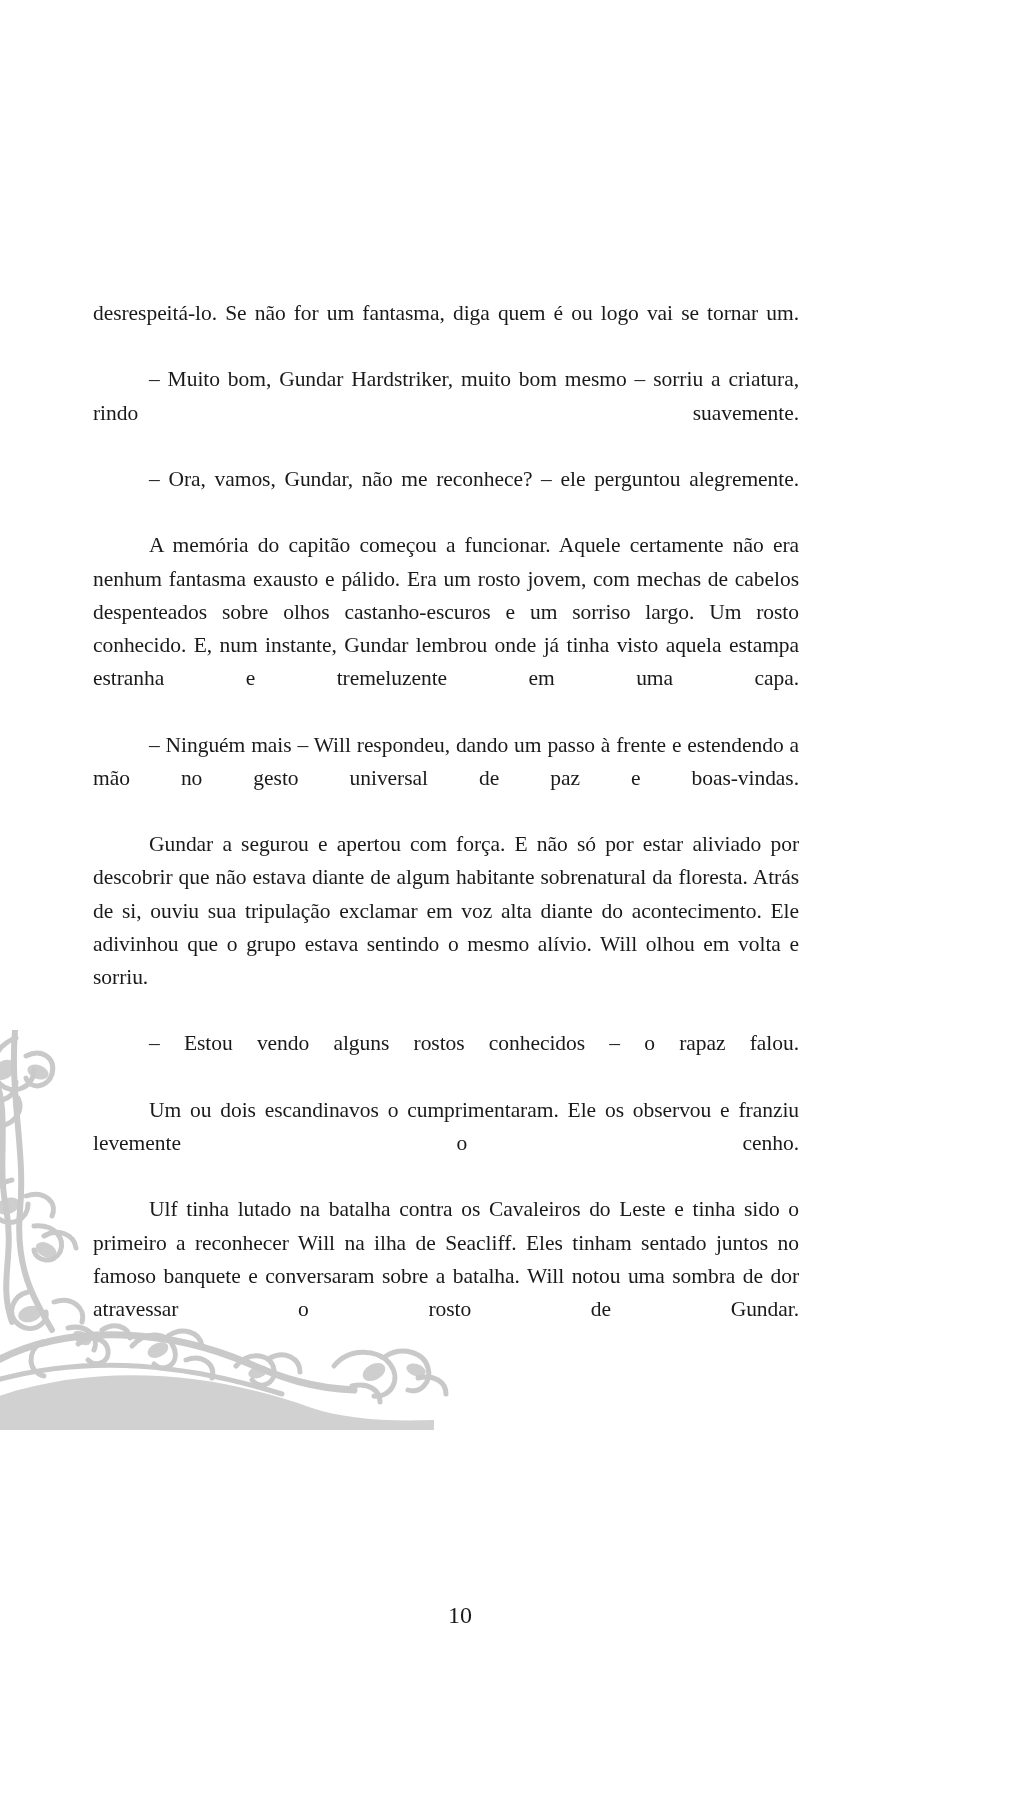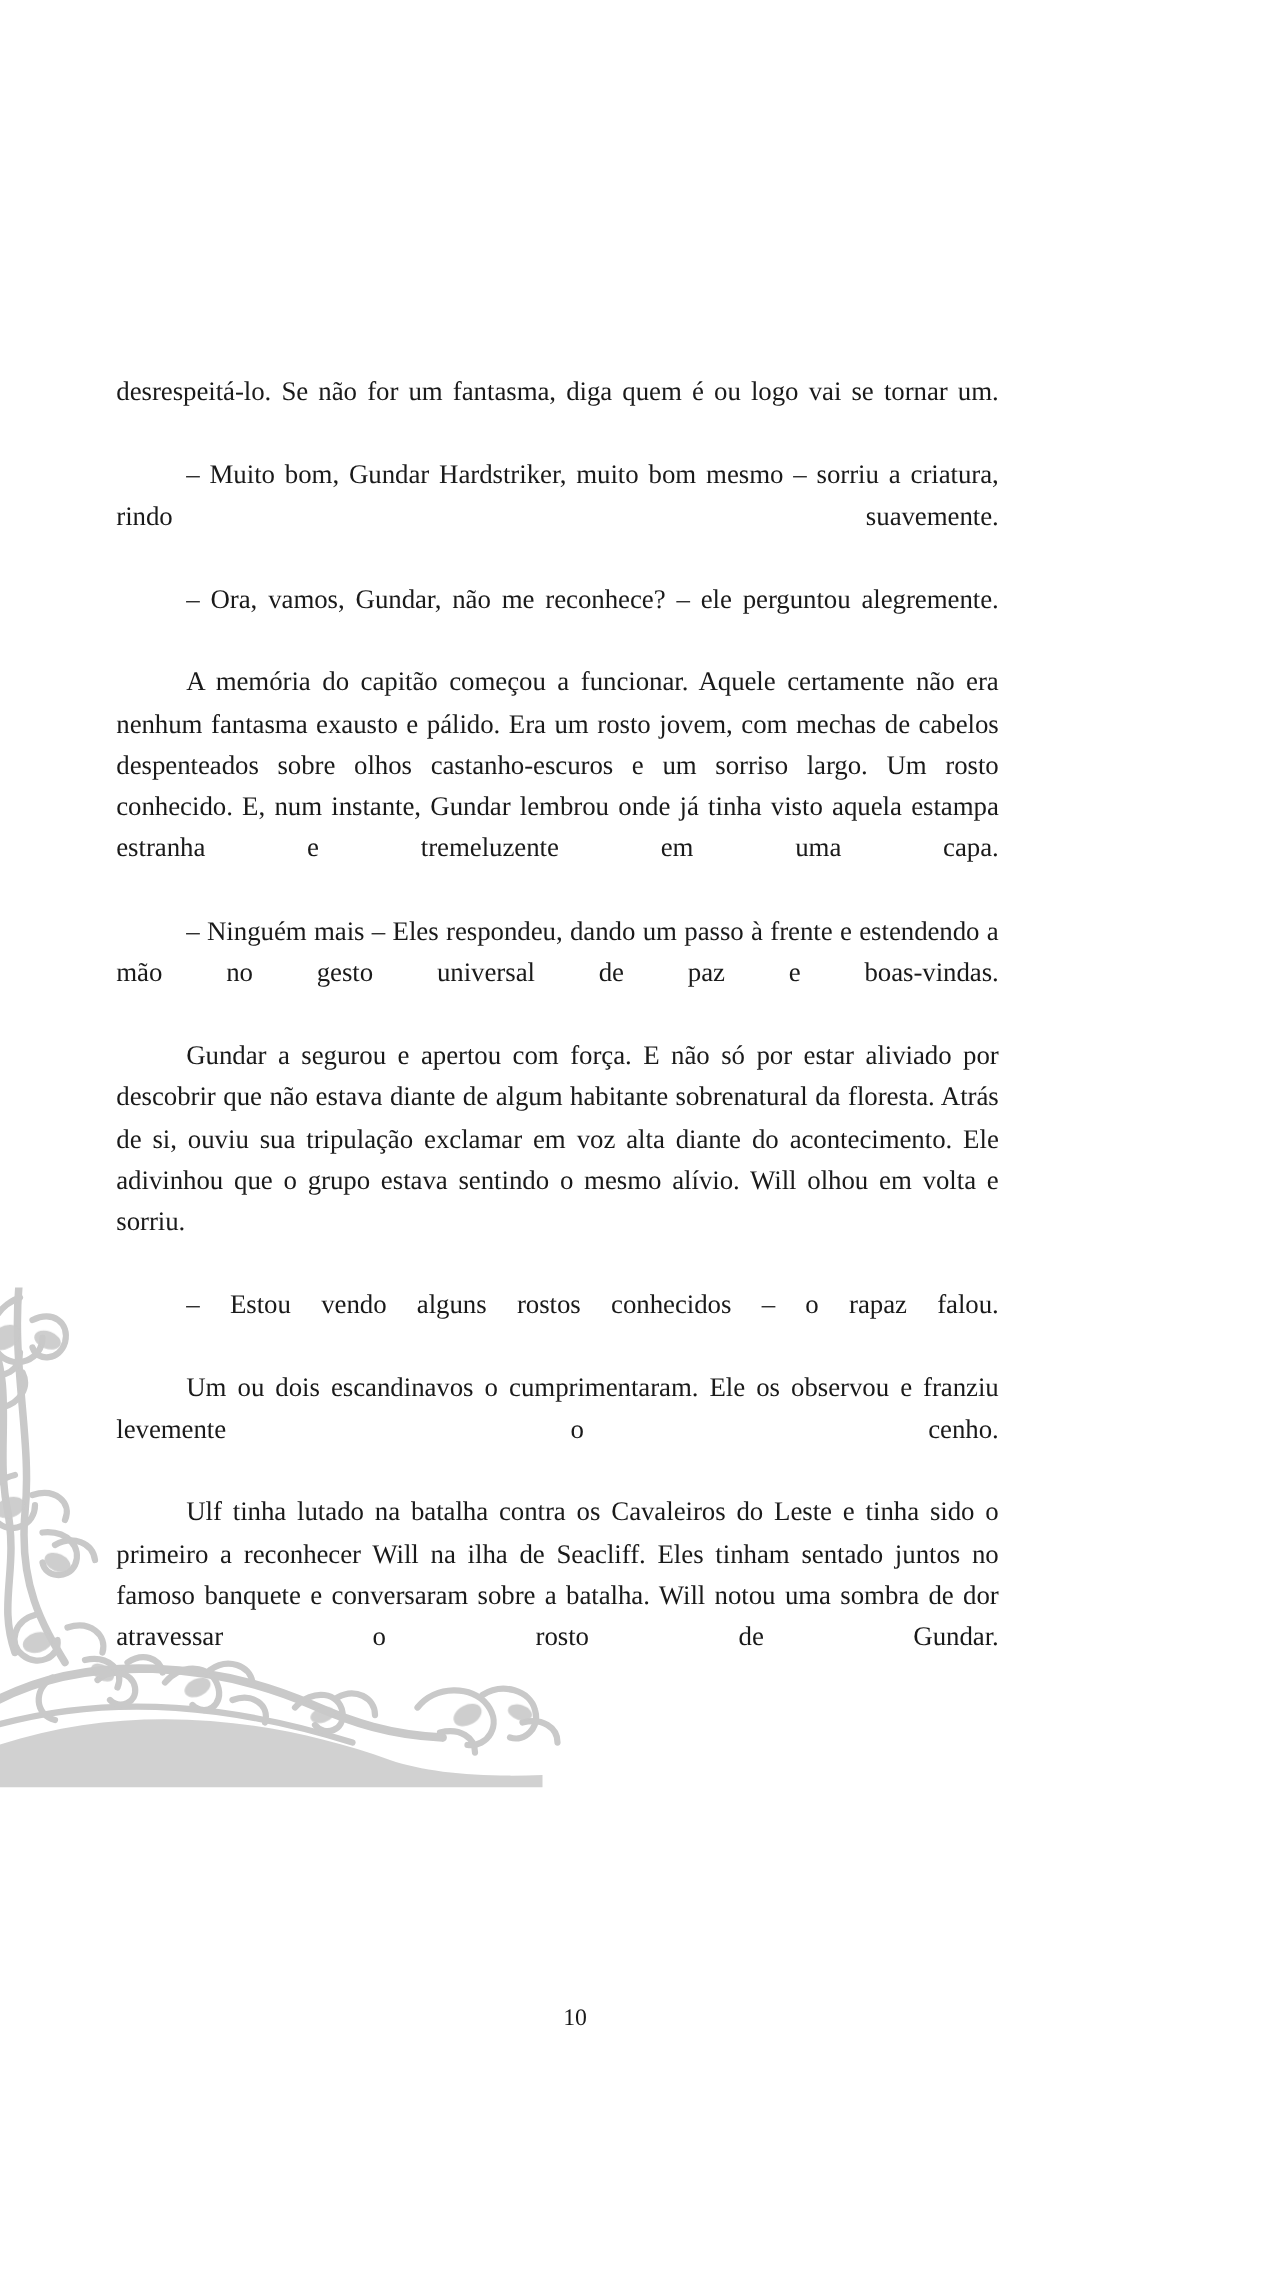--- a/index.html
+++ b/index.html
@@ -65,21 +65,21 @@
     width: 100%;
   }
 
   
   #folio {
     position: absolute;
     top: 1602px;
     left: 0;
     width: 920px;
     text-align: center;
-    font-size: 19px;
+    font-size: 24px;
     line-height: 26px;
     color: #1a1a1a;
     z-index: 2;
   }
 </style>
 </head>
 <body>
 
 <div id="page">
 
@@ -141,21 +141,21 @@
         <ellipse cx="434" cy="340" rx="10" ry="6" transform="rotate(18 434 340)"></ellipse>
       </g>
     </svg>
   </div>
 
   <div id="textblock">
     <p class="para noindent">desrespeitá-lo. Se não for um fantasma, diga quem é ou logo vai se tornar um.</p>
     <p class="para">– Muito bom, Gundar Hardstriker, muito bom mesmo – sorriu a criatura, rindo suavemente.</p>
     <p class="para">– Ora, vamos, Gundar, não me reconhece? – ele perguntou alegremente.</p>
     <p class="para">A memória do capitão começou a funcionar. Aquele certamente não era nenhum fantasma exausto e pálido. Era um rosto jovem, com mechas de cabelos despenteados sobre olhos castanho-escuros e um sorriso largo. Um rosto conhecido. E, num instante, Gundar lembrou onde já tinha visto aquela estampa estranha e tremeluzente em uma capa.</p>
-    <p class="para">– Ninguém mais – Eles respondeu, dando um passo à frente e estendendo a mão no gesto universal de paz e boas-vindas.</p>
+    <p class="para">– Ninguém mais – Will respondeu, dando um passo à frente e estendendo a mão no gesto universal de paz e boas-vindas.</p>
     <p class="para">Gundar a segurou e apertou com força. E não só por estar aliviado por descobrir que não estava diante de algum habitante sobrenatural da floresta. Atrás de si, ouviu sua tripulação exclamar em voz alta diante do acontecimento. Ele adivinhou que o grupo estava sentindo o mesmo alívio. Will olhou em volta e sorriu.</p>
     <p class="para">– Estou vendo alguns rostos conhecidos – o rapaz falou.</p>
     <p class="para">Um ou dois escandinavos o cumprimentaram. Ele os observou e franziu levemente o cenho.</p>
     <p class="para">Ulf tinha lutado na batalha contra os Cavaleiros do Leste e tinha sido o primeiro a reconhecer Will na ilha de Seacliff. Eles tinham sentado juntos no famoso banquete e conversaram sobre a batalha. Will notou uma sombra de dor atravessar o rosto de Gundar.</p>
   </div>
 
   <div id="folio">10</div>
 
 </div>
 

